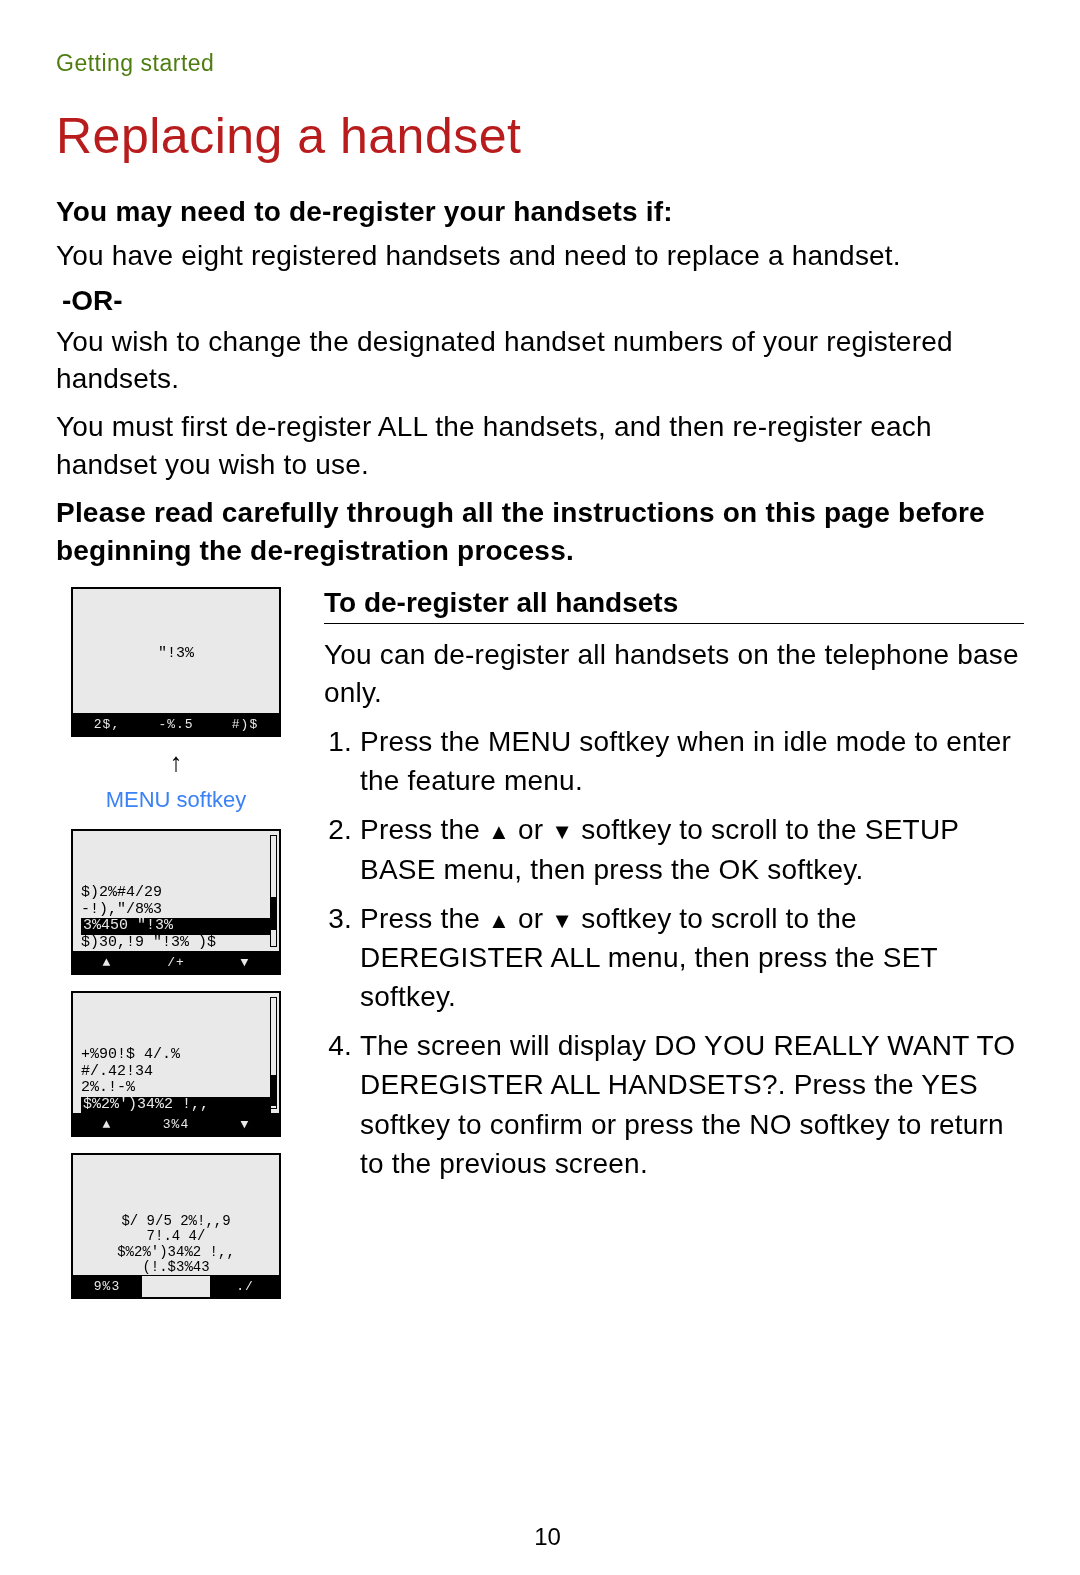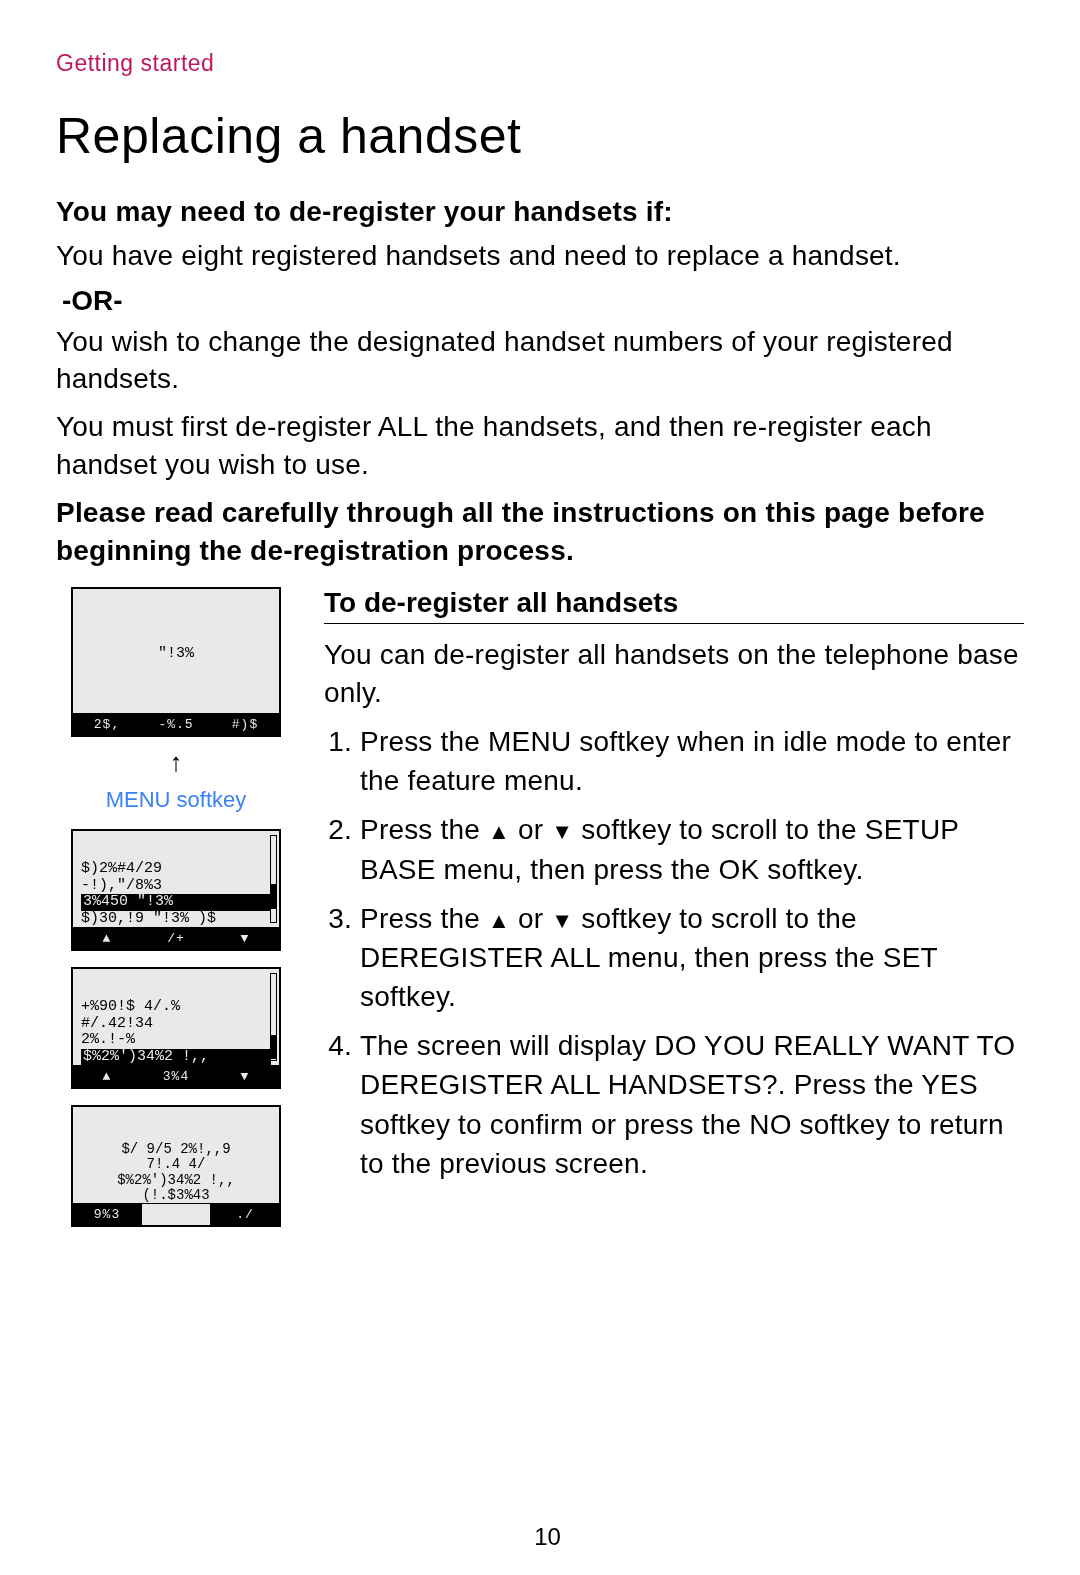--- a/index.html
+++ b/index.html
@@ -7,28 +7,28 @@
     background: #fff;
     font-family: "Helvetica Neue", Arial, sans-serif;
     color: #000;
     width: 1080px;
     height: 1575px;
     position: relative;
     padding: 50px 56px 40px 56px;
   }
   .breadcrumb {
     font-size: 23px;
-    color: #be185d;
+    color: #4d7c0f;
     margin-bottom: 30px;
     letter-spacing: 0.5px;
   }
   .page-title {
     font-size: 50px;
     font-weight: 300;
-    color: #000000;
+    color: #b91c1c;
     margin-bottom: 28px;
     letter-spacing: 0.5px;
   }
   .bold-para {
     font-size: 28px;
     font-weight: 700;
     line-height: 1.35;
     margin-bottom: 6px;
     letter-spacing: 0.2px;
   }
@@ -82,21 +82,21 @@
   .lcd {
     background: #e9e9e9;
     border: 2px solid #000;
     width: 210px;
     font-family: "Courier New", monospace;
     font-size: 15px;
     line-height: 1.1;
     position: relative;
   }
   .lcd-tall { height: 150px; }
-  .lcd-med { height: 122px; }
+  .lcd-med { height: 146px; }
   .lcd-body {
     padding: 6px 8px 0 8px;
     display: flex;
     flex-direction: column;
     justify-content: flex-end;
     height: calc(100% - 22px);
   }
   .lcd-body.centered { align-items: center; justify-content: center; text-align: center; }
   .lcd-body .row { white-space: pre; }
   .lcd-body .row-inv {

